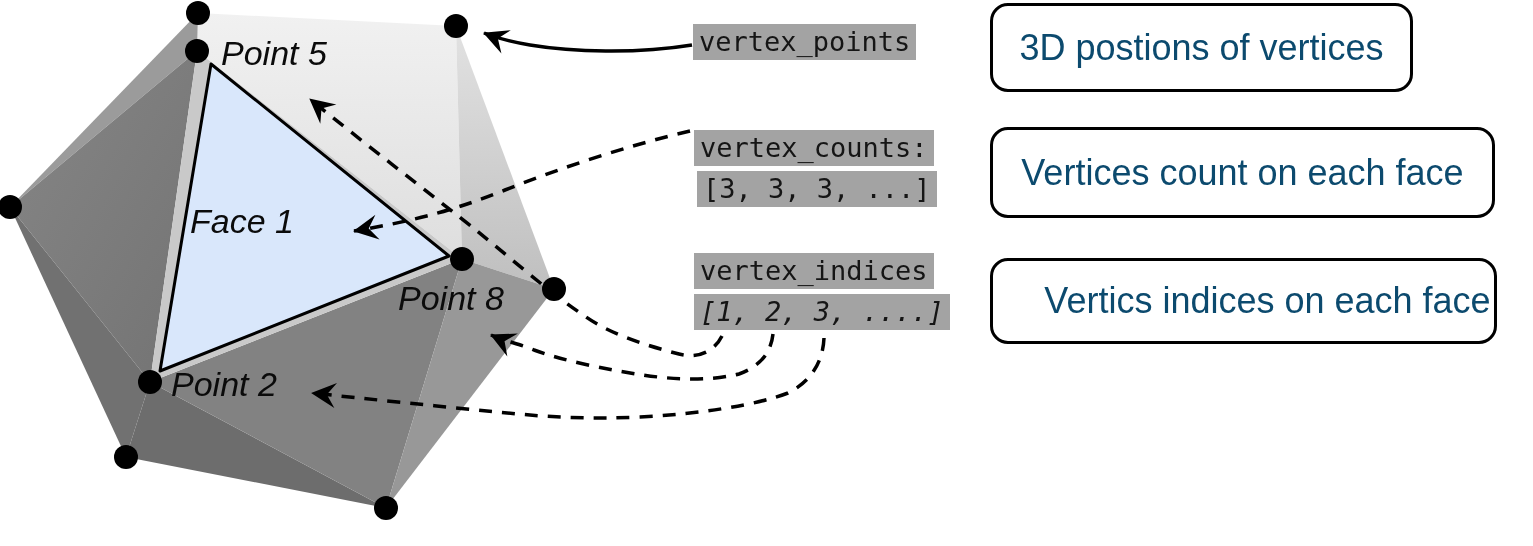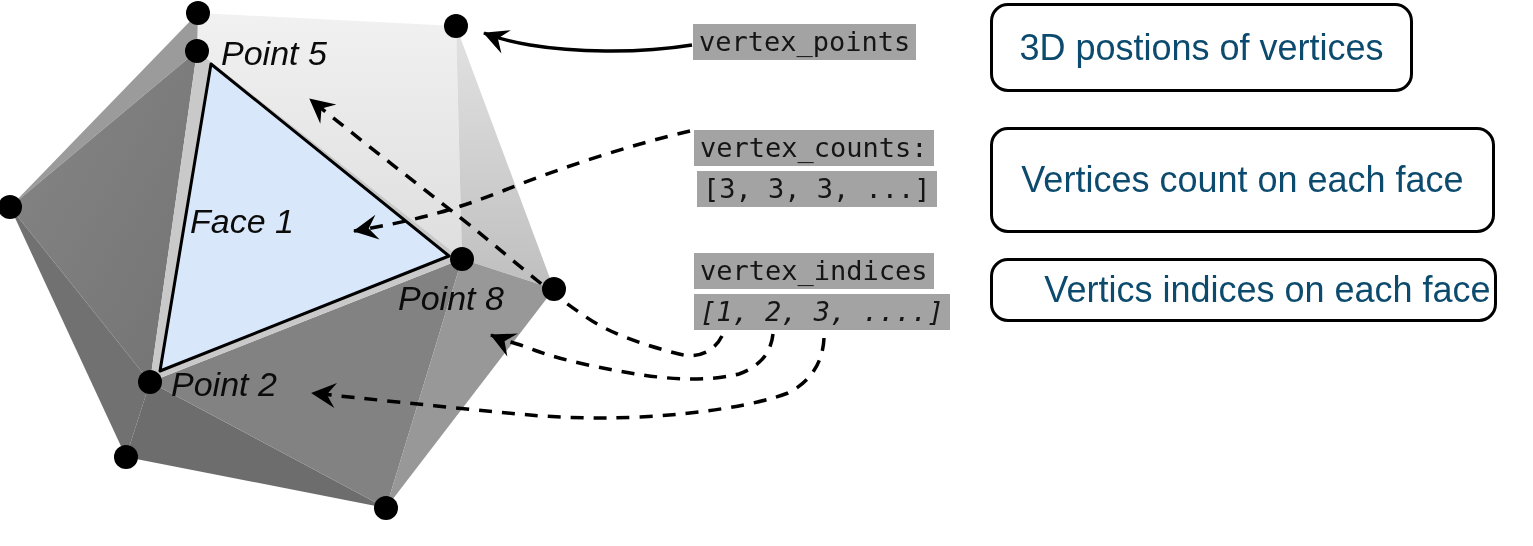--- a/index.html
+++ b/index.html
@@ -83,20 +83,20 @@
 
   <div class="code-label" style="left:693px;top:24px;">vertex_points</div>
   <div class="code-label" style="left:694px;top:130px;">vertex_counts:</div>
   <div class="code-label" style="left:697px;top:171px;">[3, 3, 3, ...]</div>
   <div class="code-label" style="left:694px;top:253px;">vertex_indices</div>
   <div class="code-label" style="left:694px;top:294px;font-style:italic;">[1, 2, 3, ....]</div>
 
   <div class="desc-box" style="left:990px;top:3px;width:423px;height:89px;">
     <span>3D postions of vertices</span>
   </div>
-  <div class="desc-box" style="left:990px;top:127px;width:505px;height:106px;">
+  <div class="desc-box" style="left:990px;top:127px;width:505px;height:91px;">
     <span>Vertices count on each face</span>
   </div>
-  <div class="desc-box" style="left:990px;top:258px;width:507px;height:64px;padding-left:48px;">
+  <div class="desc-box" style="left:990px;top:258px;width:507px;height:86px;padding-left:48px;">
     <span>Vertics indices on each face</span>
   </div>
 
 </div>
 
 </body></html>

